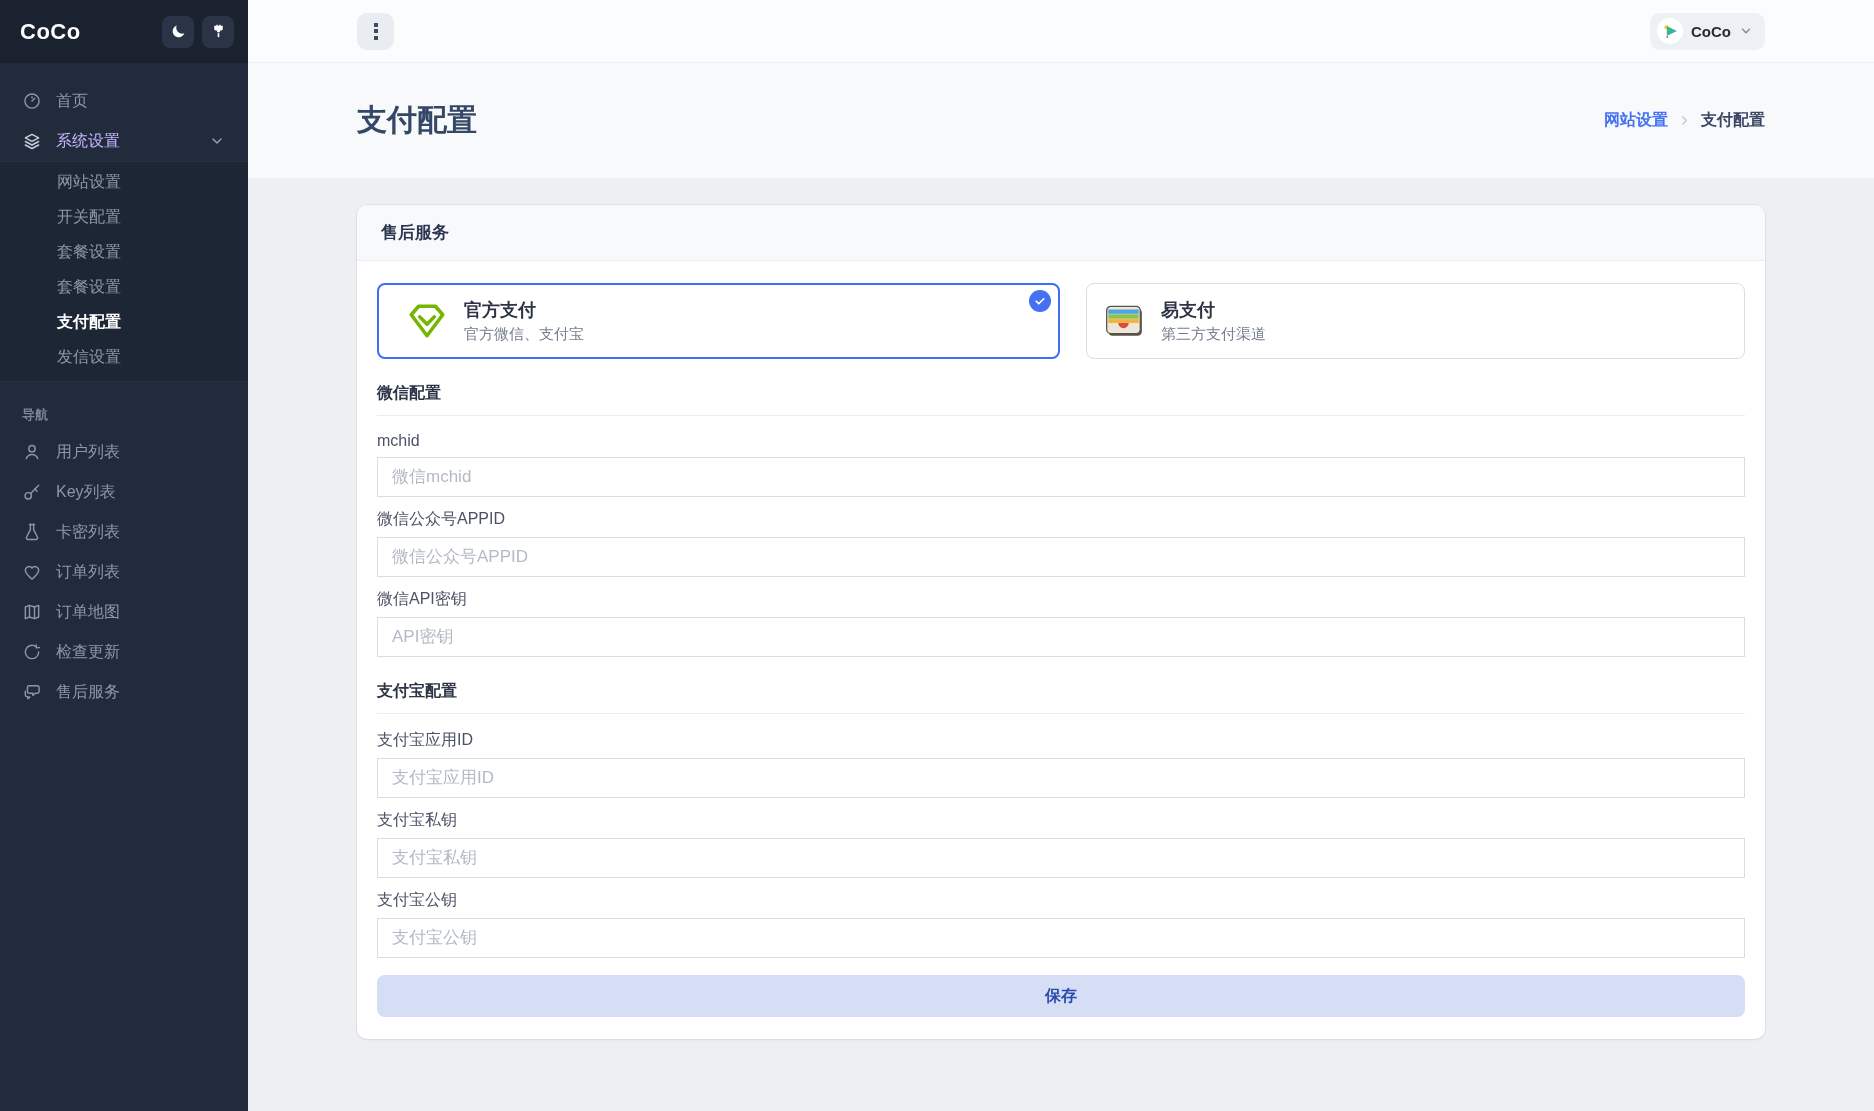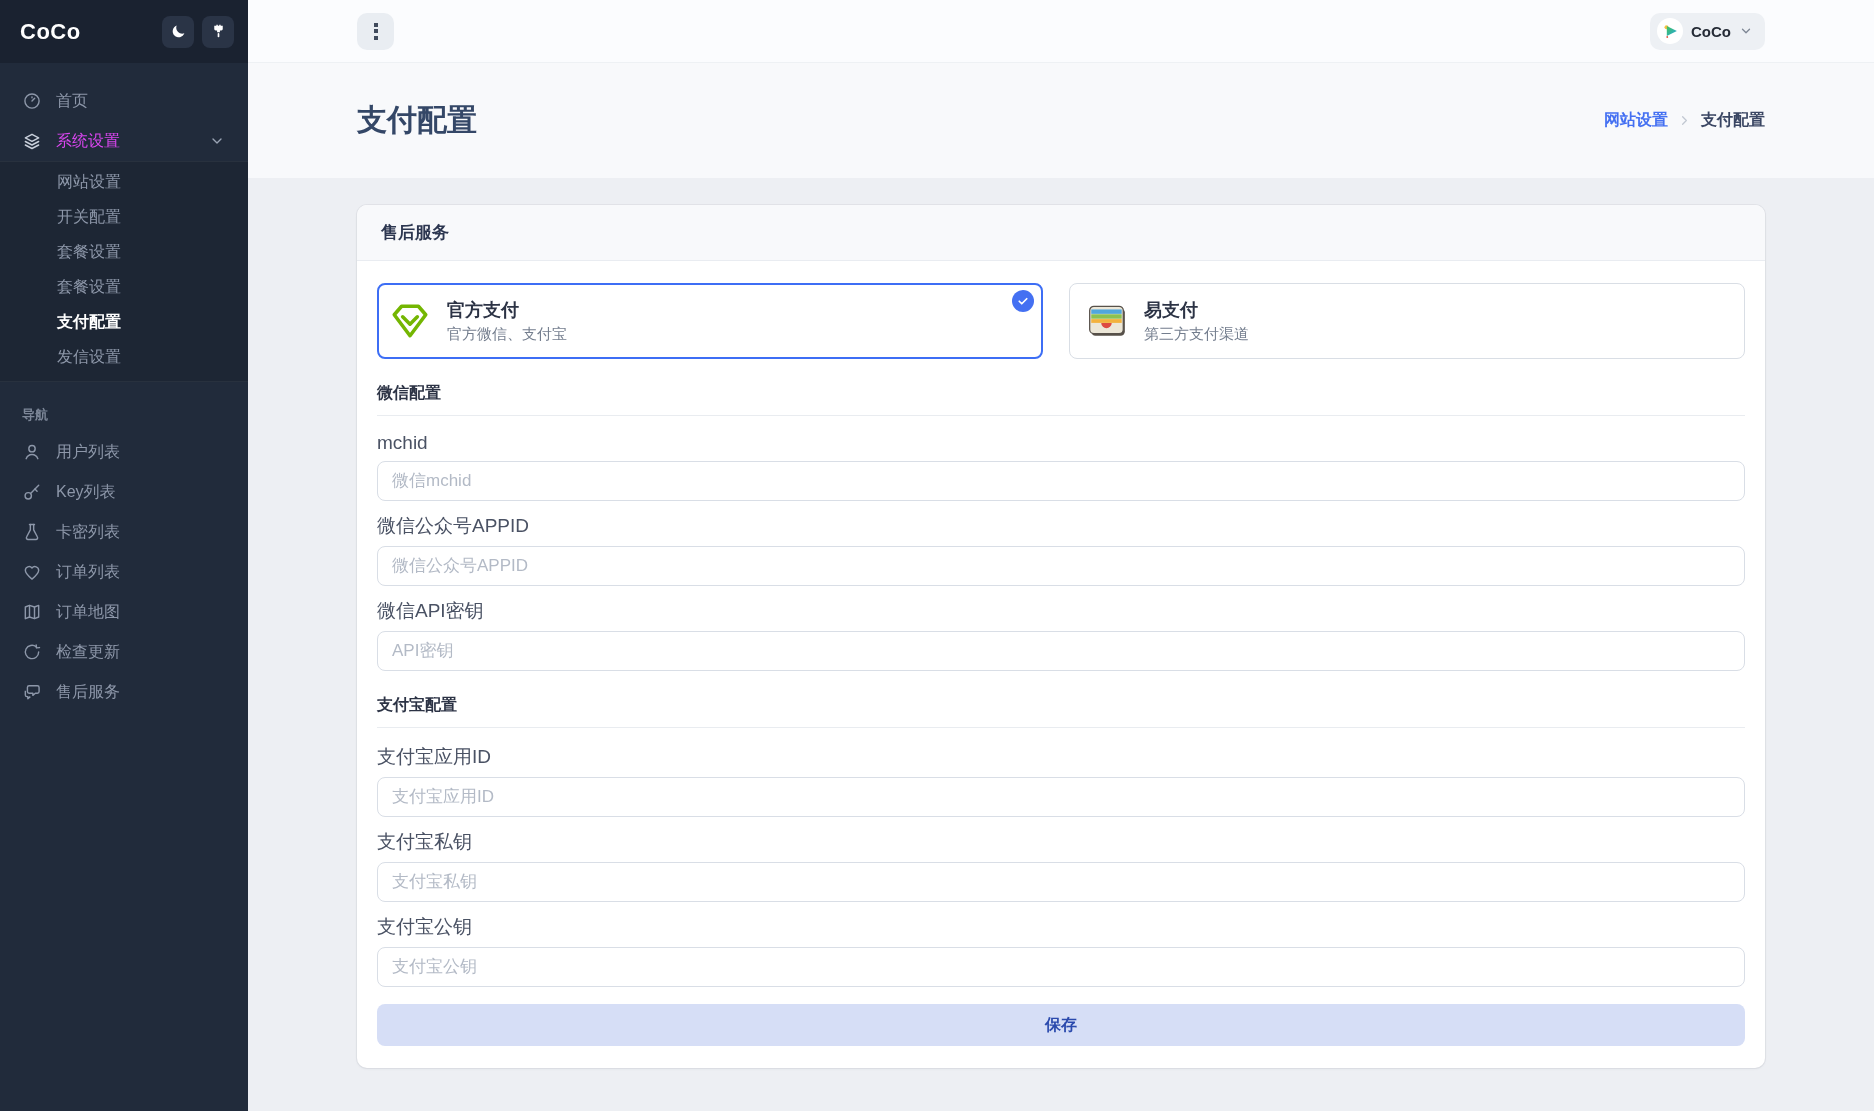--- a/index.html
+++ b/index.html
@@ -14,21 +14,21 @@
   .logo { color:#ffffff; font-size:22px; font-weight:bold; letter-spacing:.5px; flex:1; }
   .icon-btn { width:32px; height:32px; border-radius:8px; background:#2a3446;
     display:flex; align-items:center; justify-content:center; margin-left:8px; cursor:pointer; }
   .icon-btn svg { width:17px; height:17px; }
 
   .nav { padding-top:18px; }
   .nav-item { height:40px; display:flex; align-items:center; padding:0 23px 0 22px;
     font-size:16px; color:#8d97a9; cursor:pointer; }
   .nav-item .nav-ico { width:20px; height:20px; margin-right:14px; flex-shrink:0; display:flex; }
   .nav-item .nav-ico svg { width:20px; height:20px; }
-  .nav-item.parent { color:#d946ef; }
+  .nav-item.parent { color:#c4b5fd; }
   .nav-item .chev { margin-left:auto; display:flex; color:#9aa4b4; }
   .nav-item .chev svg { width:16px; height:16px; }
 
   .submenu { background:#1d2634; border-top:1px solid rgba(255,255,255,.05);
     border-bottom:1px solid rgba(255,255,255,.05); padding:3px 0 6px; }
   .sub-item { height:35px; display:flex; align-items:center; padding-left:57px;
     font-size:16px; color:#8d97a9; cursor:pointer; }
   .sub-item.active { color:#ffffff; font-weight:bold; }
 
   .section-label { margin-top:16px; padding:8px 22px; font-size:13px; font-weight:bold; color:#7d8798; }
@@ -66,35 +66,35 @@
   .card { background:#ffffff; border-radius:10px;
     box-shadow:0 0 0 1px rgba(35,46,60,.05), 0 1px 3px rgba(35,46,60,.06); }
   .card-header { background:#f8f9fb; border-bottom:1px solid #e9ecf1; border-radius:10px 10px 0 0;
     padding:16px 24px; font-size:17px; font-weight:bold; color:#2c3650; }
   .card-body { padding:22px 20px 22px; }
 
   .options { display:flex; gap:26px; }
   .option { flex:1; height:76px; border:1px solid #d9dee5; border-radius:8px;
     padding:0 16px; display:flex; align-items:center; gap:16px; position:relative;
     background:#fff; cursor:pointer; }
-  .option.selected { border:2px solid #3d6ef5; padding:0 10px; }
+  .option.selected { border:2px solid #3d6ef5; padding:0 27px; }
   .option-ico { width:42px; height:42px; display:flex; align-items:center; justify-content:center; }
   .option-ico svg { width:42px; height:42px; }
   .option-texts { display:flex; flex-direction:column; gap:3px; }
   .option-title { font-size:18px; font-weight:bold; color:#2c3345; }
   .option-sub { font-size:15px; color:#747e8e; }
   .option-badge { position:absolute; top:5px; right:7px; width:22px; height:22px; border-radius:50%;
     background:#4470f2; display:flex; align-items:center; justify-content:center; }
   .option-badge svg { width:12px; height:12px; }
 
   .form-section-title { font-size:16px; font-weight:bold; color:#2c3345;
     margin-top:24px; padding-bottom:11px; border-bottom:1px solid #e9ecf0; margin-bottom:16px; }
   .form-group { margin-bottom:12px; }
-  .form-label { display:block; font-size:19px; color:#4a5264; margin-bottom:7px; }
-  .form-input { width:100%; height:40px; border:1px solid #d9dee6; border-radius:8px;
+  .form-label { display:block; font-size:16px; color:#4a5264; margin-bottom:7px; }
+  .form-input { width:100%; height:40px; border:1px solid #d9dee6; border-radius:0;
     padding:0 14px; font-size:17px; color:#2c3345; background:#fff; outline:none; }
   .form-input::placeholder { color:#b3bac6; }
 
   .save-btn { display:block; width:100%; height:42px; margin-top:17px; border:none; border-radius:8px;
     background:#d6def6; color:#2b4aad; font-size:16px; font-weight:600; cursor:pointer;
     font-family:"Liberation Sans","DejaVu Sans",sans-serif; }
 </style>
 </head>
 <body>
 

